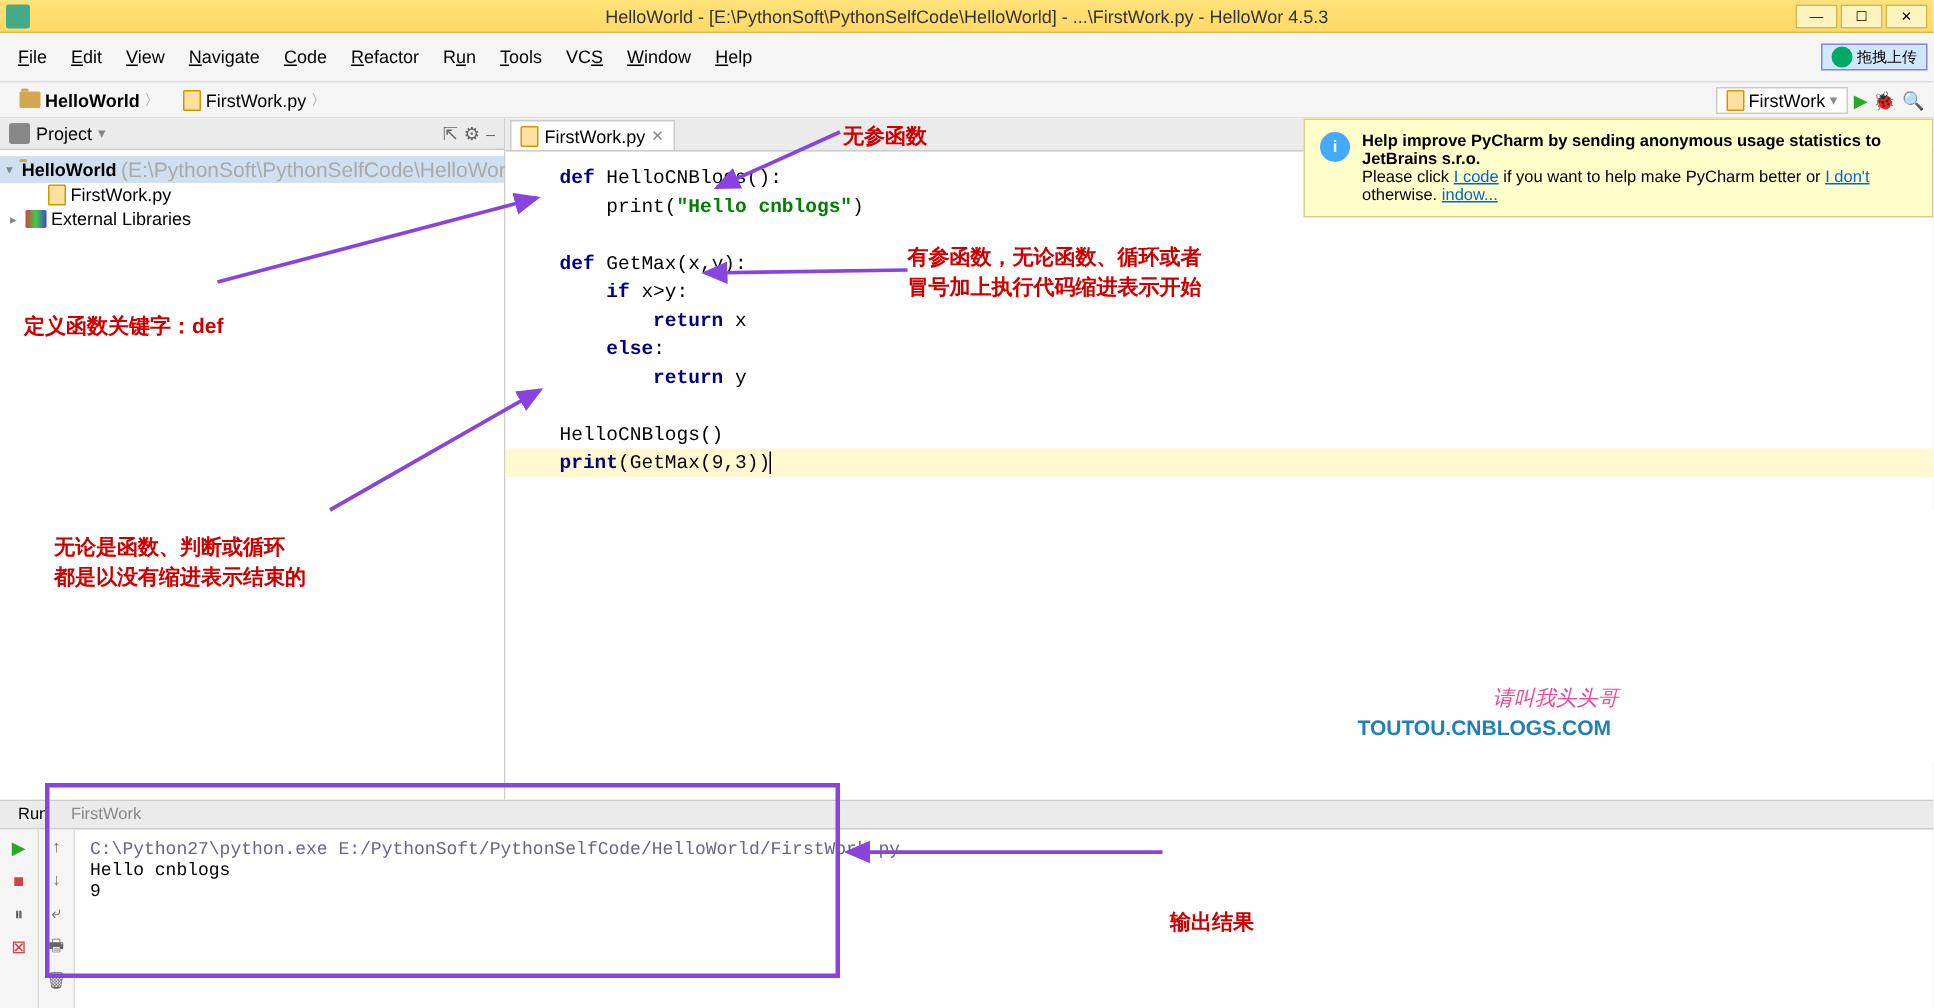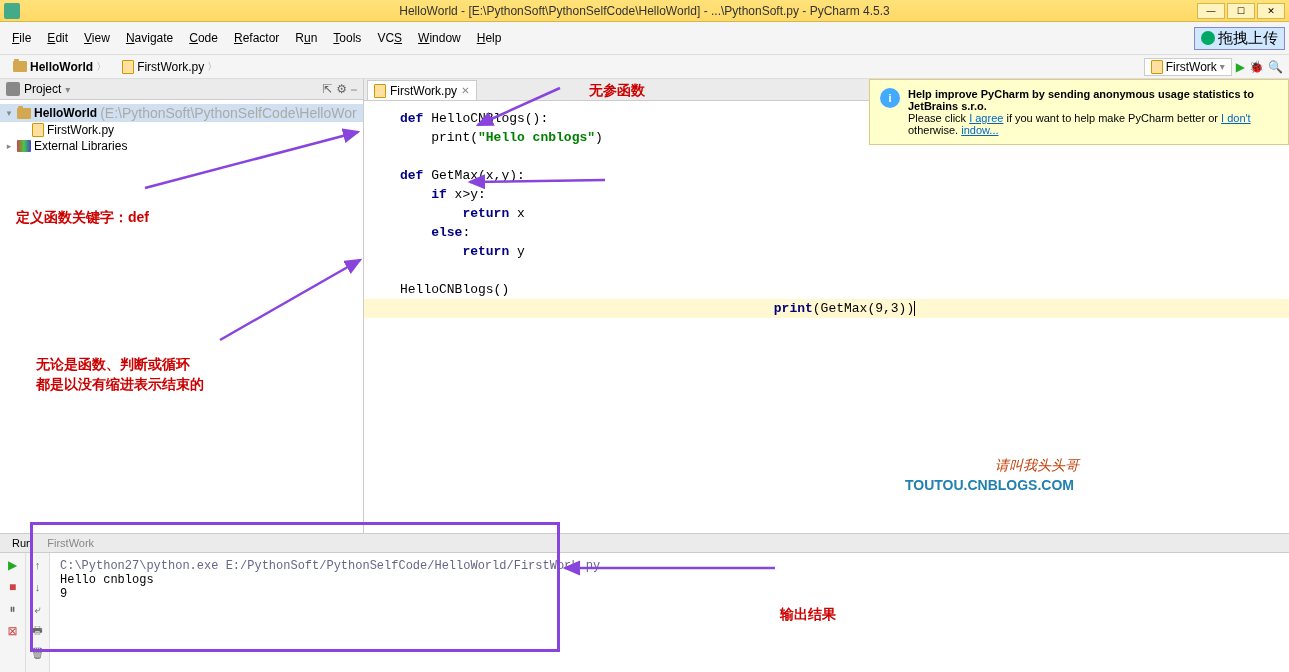--- a/index.html
+++ b/index.html
@@ -8,68 +8,68 @@
 .titlebar { background: linear-gradient(#ffe27a, #ffd966); height: 22px; display: flex; align-items: center; justify-content: center; position: relative; border-bottom: 1px solid #d4b84a; }
 .titlebar .title { font-size: 12px; color: #333; }
 .titlebar .appicon { position: absolute; left: 4px; width: 16px; height: 16px; background: #4a8; border-radius: 2px; }
 .titlebar .winbtns { position: absolute; right: 4px; display: flex; gap: 2px; }
 .titlebar .winbtns div { width: 28px; height: 16px; background: #fff3c0; border: 1px solid #d4b84a; display: flex; align-items: center; justify-content: center; font-size: 9px; cursor: pointer; }
 
 .menubar { background: #f5f5f5; height: 22px; display: flex; align-items: center; padding: 16px 4px; border-bottom: 1px solid #ddd; position: relative; }
 .menubar .mitem { padding: 2px 8px; cursor: pointer; }
 .menubar .mitem u { text-decoration: underline; }
 .menubar .rightbox { position: absolute; right: 4px; display: flex; align-items: center; gap: 4px; }
-.dragbtn { background: #d0e8ff; border: 1px solid #88c; padding: 1px 6px; font-size: 15px; display: flex; align-items: center; gap: 3px; }
+.dragbtn { background: #d0e8ff; border: 1px solid #88c; padding: 1px 6px; font-size: 10px; display: flex; align-items: center; gap: 3px; }
 .dragbtn .dicon { width: 14px; height: 14px; background: #0a6; border-radius: 50%; }
 
 .toolbar { background: #f5f5f5; height: 24px; display: flex; align-items: center; justify-content: space-between; padding: 0 6px; border-bottom: 1px solid #ddd; }
 .breadcrumb { display: flex; align-items: center; gap: 2px; }
 .crumb { display: flex; align-items: center; gap: 3px; padding: 1px 6px; border: 1px solid transparent; }
 .foldericon { width: 14px; height: 11px; background: #d4a850; border-radius: 1px; position: relative; }
 .foldericon::before { content: ""; position: absolute; top: -2px; left: 1px; width: 5px; height: 2px; background: #d4a850; border-radius: 1px 1px 0 0; }
 .pyicon { width: 12px; height: 14px; background: #ffe0a0; border-radius: 1px; position: relative; border: 1px solid #c90; }
 .chev { color: #888; font-size: 10px; }
 .toolbar-right { display: flex; align-items: center; gap: 4px; }
 .runconfig { border: 1px solid #ccc; background: #fff; padding: 1px 6px; display: flex; align-items: center; gap: 3px; }
 .runbtn { color: #2a2; font-size: 12px; cursor: pointer; }
 .bugbtn { color: #2a8; font-size: 12px; cursor: pointer; }
 .othbtn { color: #888; font-size: 12px; cursor: pointer; }
 
 .mainarea { display: flex; height: 454px; }
-.sidebar { width: 364px; background: #fff; border-right: 1px solid #ccc; display: flex; flex-direction: column; position: relative; }
+.sidebar { width: 337px; background: #fff; border-right: 1px solid #ccc; display: flex; flex-direction: column; position: relative; }
 .sidehead { background: #ebebeb; border-bottom: 1px solid #ccc; padding: 3px 6px; display: flex; align-items: center; justify-content: space-between; }
 .sidehead .title { display: flex; align-items: center; gap: 4px; }
 .sidehead .ctrls { display: flex; gap: 4px; color: #666; }
 .projicon { width: 14px; height: 14px; background: #888; border-radius: 2px; }
 .tree { padding: 4px 0; }
 .treerow { display: flex; align-items: center; gap: 3px; padding: 1px 4px; cursor: pointer; }
 .treerow.sel { background: #d0e0f0; }
 .treerow .arrow { width: 10px; text-align: center; color: #888; font-size: 9px; }
 .treerow .path { color: #aaa; font-size: 14px; }
 .libicon { width: 14px; height: 12px; background: linear-gradient(to right, #c44, #4c4, #44c); border-radius: 1px; }
 
 .editor-area { flex: 1; background: #fff; display: flex; flex-direction: column; position: relative; }
 .tabbar { background: #ebebeb; border-bottom: 1px solid #ccc; display: flex; align-items: flex-end; height: 22px; }
 .tab { background: #fff; border: 1px solid #ccc; border-bottom: none; padding: 2px 6px; display: flex; align-items: center; gap: 4px; margin-left: 3px; height: 20px; }
 .tab .close { color: #888; cursor: pointer; font-size: 10px; }
 .code { font-family: "Courier New", monospace; font-size: 13px; line-height: 19px; padding: 8px 0; position: relative; }
 .codeline { padding-left: 36px; white-space: pre; }
 .kw { color: #000080; font-weight: bold; }
 .fn { color: #000; }
 .str { color: #008000; font-weight: bold; }
-.hl { background: #fff8d0; text-align: center; }
+.hl { background: #fff8d0; }
 .cursor-caret { border-right: 1px solid #000; }
 
 .notif { position: absolute; right: 0; top: 0; width: 420px; background: #ffffcc; border: 1px solid #ddcc88; padding: 8px 10px; font-size: 11px; display: flex; gap: 8px; }
 .notif .icon { width: 20px; height: 20px; background: #4af; border-radius: 50%; color: #fff; display: flex; align-items: center; justify-content: center; font-weight: bold; flex-shrink: 0; }
 .notif a { color: #06c; text-decoration: underline; cursor: pointer; }
 .notif .ntitle { font-weight: bold; }
 
 .annotation { position: absolute; color: #cc0000; font-weight: bold; font-size: 14px; pointer-events: none; }
-.watermark1 { position: absolute; color: #c2410c; font-size: 14px; font-style: italic; }
+.watermark1 { position: absolute; color: #ec4899; font-size: 14px; font-style: italic; }
 .watermark2 { position: absolute; color: #2080b0; font-weight: bold; font-size: 14px; }
 
 .bottom-panel { height: 150px; border-top: 1px solid #ccc; background: #fff; display: flex; flex-direction: column; }
 .btabs { background: #ebebeb; border-bottom: 1px solid #ccc; padding: 2px 6px; font-size: 11px; }
 .btab { display: inline-block; padding: 1px 6px; }
 .console-wrap { display: flex; flex: 1; }
 .console-lefticons { width: 26px; background: #f5f5f5; border-right: 1px solid #ddd; display: flex; flex-direction: column; align-items: center; padding-top: 4px; gap: 6px; }
 .console-lefticons div { width: 16px; height: 16px; color: #666; font-size: 12px; display: flex; align-items: center; justify-content: center; cursor: pointer; }
 .console-lefticons2 { width: 24px; background: #f5f5f5; border-right: 1px solid #ddd; display: flex; flex-direction: column; align-items: center; padding-top: 4px; gap: 6px; }
 .console-lefticons2 div { width: 16px; height: 16px; color: #666; font-size: 11px; display: flex; align-items: center; justify-content: center; cursor: pointer; }
@@ -77,21 +77,21 @@
 .console .cmd { color: #666688; }
 
 svg.arrow-svg { position: absolute; pointer-events: none; }
 .boxoutline { position: absolute; border: 3px solid #8844dd; pointer-events: none; }
 </style>
 </head>
 <body>
 
 <div class="titlebar">
   <div class="appicon"></div>
-  <div class="title">HelloWorld - [E:\PythonSoft\PythonSelfCode\HelloWorld] - ...\PythonSoft.py - PyCharm 4.5.3</div>
+  <div class="title">HelloWorld - [E:\PythonSoft\PythonSelfCode\HelloWorld] - ...\FirstWork.py - HelloWor 4.5.3</div>
   <div class="winbtns">
     <div>—</div>
     <div>☐</div>
     <div>✕</div>
   </div>
 </div>
 
 <div class="menubar">
   <div class="mitem"><u>F</u>ile</div>
   <div class="mitem"><u>E</u>dit</div>
@@ -194,30 +194,32 @@
       <div class="codeline"><span class="kw">        return</span><span> x</span></div>
       <div class="codeline"><span class="kw">    else</span><span>:</span></div>
       <div class="codeline"><span class="kw">        return</span><span> y</span></div>
       <div class="codeline">&nbsp;</div>
       <div class="codeline"><span>HelloCNBlogs()</span></div>
       <div class="codeline hl"><span class="kw">print</span><span>(GetMax(9,3))</span><span class="cursor-caret"></span></div>
     </div>
 
     <div class="annotation" style="left:225px; top:3px;">无参函数</div>
     <div class="annotation" style="left:268px; top:82px; line-height:20px;">
+      <div>有参函数，无论函数、循环或者</div>
+      <div>冒号加上执行代码缩进表示开始</div>
     </div>
     <div class="watermark1" style="right:210px; top:378px;">请叫我头头哥</div>
     <div class="watermark2" style="right:215px; top:398px;">TOUTOU.CNBLOGS.COM</div>
 
     <div class="notif">
       <div class="icon">i</div>
       <div>
         <div class="ntitle">Help improve PyCharm by sending anonymous usage statistics to JetBrains s.r.o.</div>
         <div>
-          <span>Please click </span><a>I agree</a><span> if you want to help make PyCharm better or </span><a>I don't</a>
+          <span>Please click </span><a>I code</a><span> if you want to help make PyCharm better or </span><a>I don't</a>
         </div>
         <div><span>otherwise. </span><a>indow...</a></div>
       </div>
     </div>
   </div>
 </div>
 
 <div class="bottom-panel">
   <div class="btabs">
     <span class="btab">Run</span>

